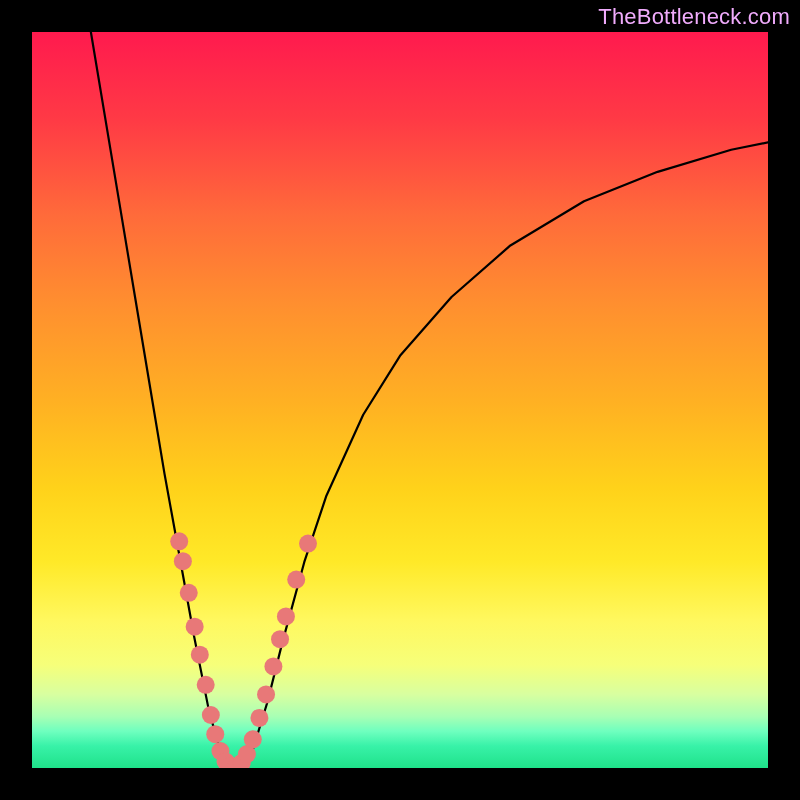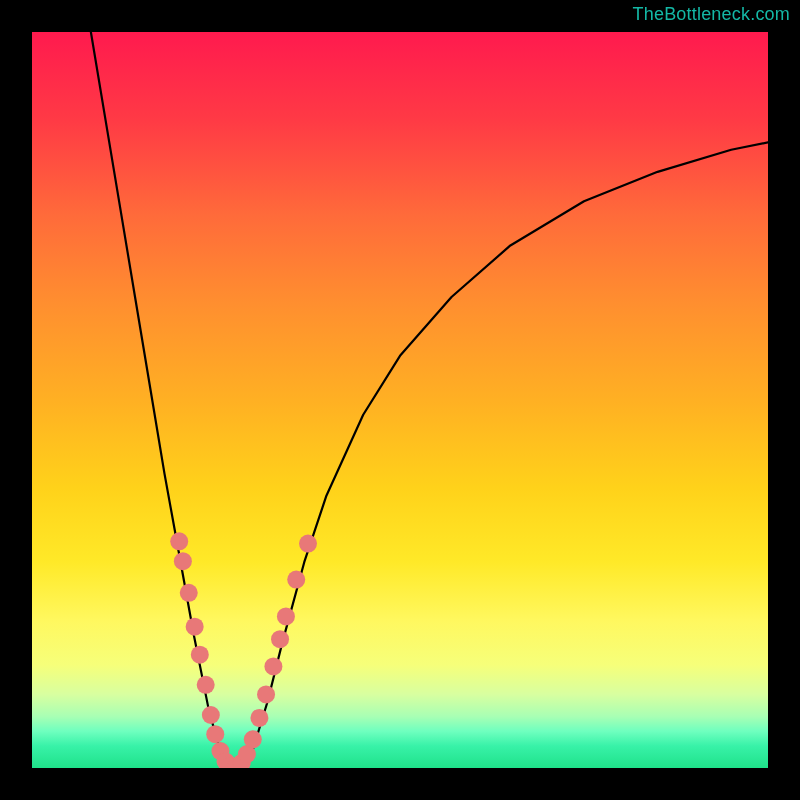--- a/index.html
+++ b/index.html
@@ -38,22 +38,22 @@
       #a8ffb4 93%,
       #6fffbf 95%,
       #38f2a8 97%,
       #1fe28a 100%
     );
   }
   .watermark {
     position: absolute;
     top: 4px;
     right: 10px;
-    color: #14b8a6;
-    font-size: 18px;
+    color: #f0abfc;
+    font-size: 22px;
     font-weight: 500;
     letter-spacing: 0.2px;
     user-select: none;
   }
   svg.curve {
     position: absolute;
     left: 0;
     top: 0;
     width: 736px;
     height: 736px;

